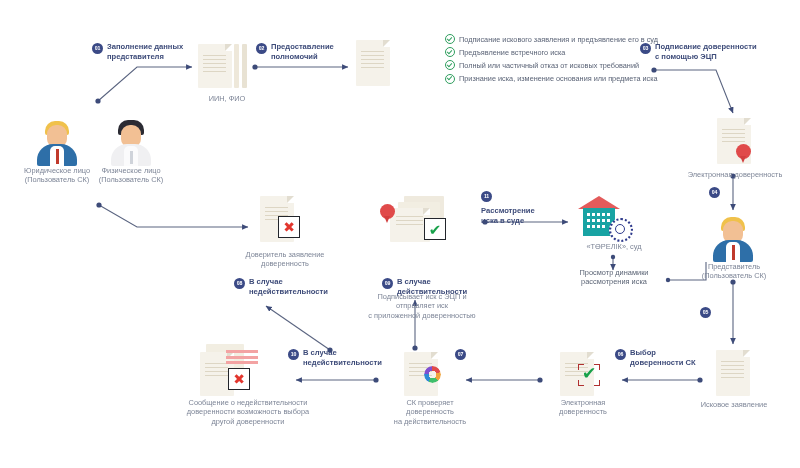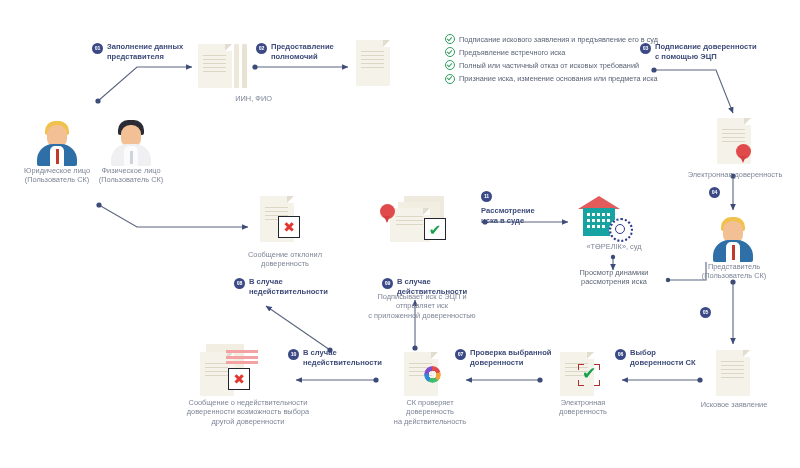--- a/index.html
+++ b/index.html
@@ -236,22 +236,20 @@
   </div>
 
   <div class="step" style="left:615px;top:348px;">
     <span class="badge">06</span>
     <span class="step-label">Выбор
 доверенности СК</span>
   </div>
 
   <div class="step" style="left:455px;top:348px;">
     <span class="badge">07</span>
-    <span class="step-label">Проверка выбранной
-доверенности</span>
   </div>
 
   <div class="step" style="left:234px;top:277px;">
     <span class="badge">08</span>
     <span class="step-label">В случае
 недействительности</span>
   </div>
 
   <div class="step" style="left:382px;top:277px;">
     <span class="badge">09</span>
@@ -326,21 +324,21 @@
     <div class="doc" style="position:absolute;left:2px;top:4px;width:34px;height:44px;">
       <div class="lines">
           <i></i>
           <i></i>
           <i></i>
           <i></i>
           <i></i>
         </div>
     </div>
   </div>
-  <div class="cap" style="left:182px;top:94px;width:90px;text-align:right;">ИИН, ФИО</div>
+  <div class="cap" style="left:182px;top:94px;width:90px;">ИИН, ФИО</div>
 
   <div class="doc" style="position:absolute;left:356px;top:40px;width:34px;height:46px;">
     <div class="lines">
         <i></i>
         <i></i>
         <i></i>
         <i></i>
         <i></i>
       </div>
   </div>
@@ -364,21 +362,21 @@
           <i></i>
           <i></i>
           <i></i>
           <i></i>
         </div>
     </div>
     <div class="x-box" style="left:22px;top:20px;width:20px;height:20px;">
       <span class="xx">✖</span>
     </div>
   </div>
-  <div class="cap" style="left:225px;top:250px;width:120px;">Сообщение отклонил
+  <div class="cap" style="left:225px;top:250px;width:120px;">Доверитель заявление
 доверенность</div>
 
   <div class="node docstack" style="left:376px;top:196px;width:86px;height:56px;">
     <div class="sheet" style="left:28px;top:0px;width:40px;height:36px;background:#efeade;"></div>
     <div class="sheet" style="left:22px;top:6px;width:42px;height:36px;background:#f2eee2;"></div>
     <div class="doc" style="position:absolute;left:14px;top:12px;width:40px;height:34px;">
       <div class="lines">
           <i></i>
           <i></i>
           <i></i>

